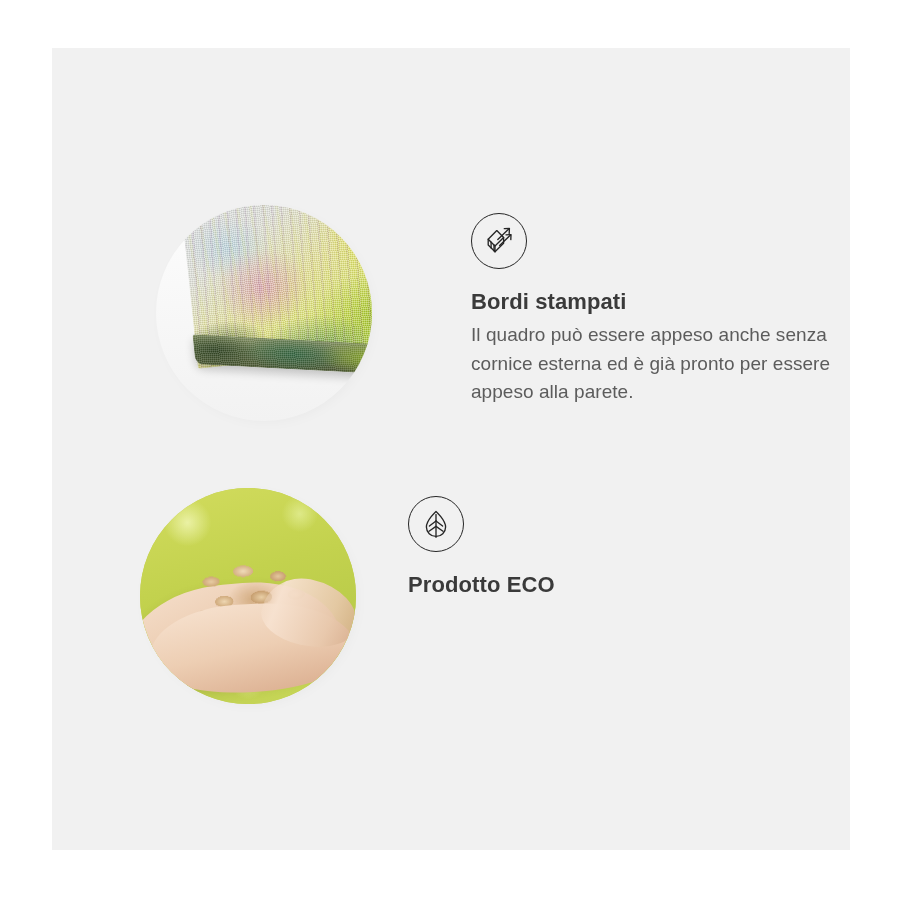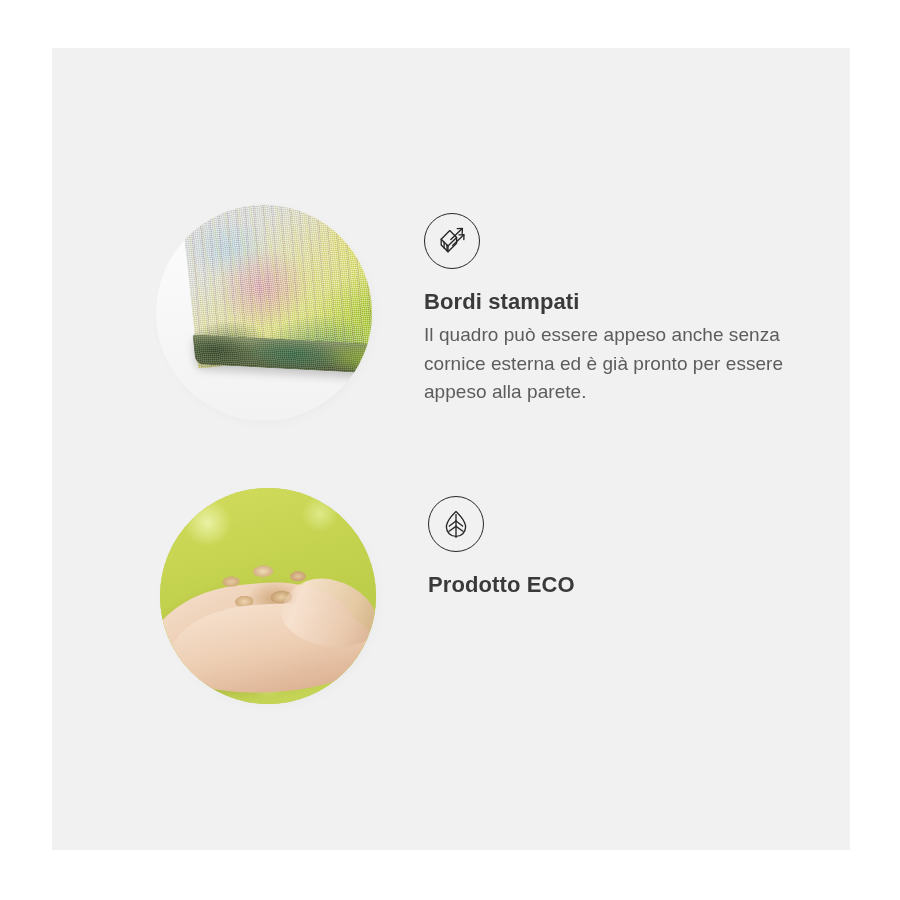--- a/index.html
+++ b/index.html
@@ -29,22 +29,22 @@
     height: 802px;
     background: #f1f1f1;
   }
 
   
   .feature {
     position: absolute;
     display: flex;
     align-items: flex-start;
   }
-  .feature-1 { left: 100px; top: 147px; }
-  .feature-2 { left: 104px; top: 430px; }
+  .feature-1 { left: 100px; top: 147px; gap: 47px; }
+  .feature-2 { left: 84px; top: 430px; }
 
   .media {
     position: relative;
     width: 230px;
     height: 230px;
     flex: 0 0 230px;
   }
 
   .content {
     margin-left: 42px;

